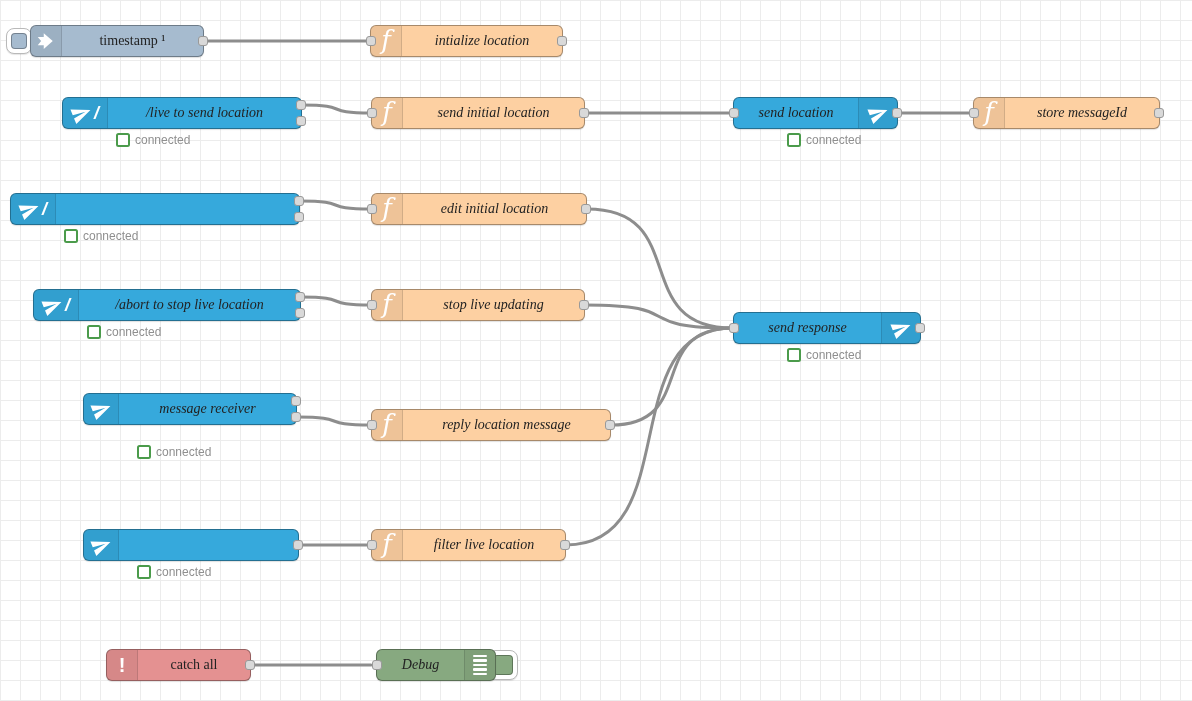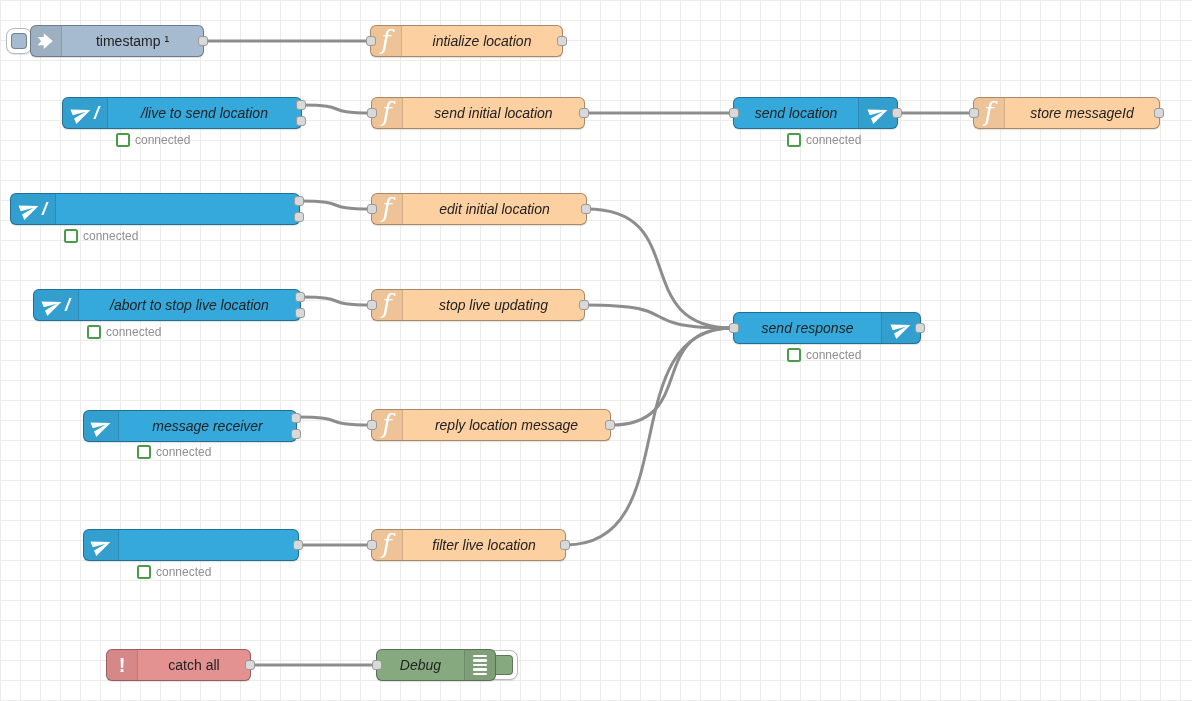--- a/index.html
+++ b/index.html
@@ -16,21 +16,21 @@
   .node{
     position:absolute;height:32px;border:1px solid rgba(0,0,0,.34);
     border-radius:6px;display:flex;align-items:stretch;z-index:2;
     box-shadow:0 1px 1px rgba(0,0,0,.12);box-sizing:border-box;
   }
   .icon-region{display:flex;align-items:center;justify-content:center;
     background:rgba(0,0,0,.06);flex:none;}
   .icon-region.side-left{border-right:1px solid rgba(0,0,0,.12);border-radius:5px 0 0 5px;}
   .icon-region.side-right{border-left:1px solid rgba(0,0,0,.12);border-radius:0 5px 5px 0;}
   .node-label{flex:1;display:flex;align-items:center;justify-content:center;
-    font-size:14px;color:#222;white-space:nowrap;padding:0 6px;overflow:hidden;}
+    font-size:14px;color:#222;white-space:nowrap;padding:0 6px;overflow:hidden;font-family:Liberation Serif, serif;}
   .node-label.italic{font-style:italic;}
   .port{position:absolute;width:10px;height:10px;background:#d9d9d9;
     border:1px solid #999;border-radius:3px;z-index:4;box-sizing:border-box;}
   .status{position:absolute;display:flex;align-items:center;gap:5px;z-index:2;
     font-size:12px;color:#8f8f8f;padding-left:48px;}
   .status-dot{width:10px;height:10px;border:2.5px solid #4b9b4b;border-radius:2.5px;
     background:#fff;box-sizing:content-box;flex:none;}
   .btn-outer{position:absolute;background:#fff;border:1px solid #b9b9b9;border-radius:8px;
     display:flex;align-items:center;justify-content:center;z-index:1;box-sizing:border-box;
     box-shadow:0 1px 1px rgba(0,0,0,.1);}
@@ -178,21 +178,21 @@
           <path d="M2 21L23 12 2 3 2 10 17 12 2 14Z" fill="#fff"></path>
         </svg>
       </div>
       <span class="port" style="left: -5px; top: 10px;"></span>
       <span class="port" style="right: -5px; top: 10px;"></span>
     </div>
     <div class="status" style="left: 739px; top: 348px;">
       <span class="status-dot"></span>
       <span>connected</span>
     </div>
-    <div class="node" style="left: 83px; top: 410px; width: 214px; background: rgb(54, 169, 220);">
+    <div class="node" style="left: 83px; top: 393px; width: 214px; background: rgb(54, 169, 220);">
       <div class="icon-region side-left" style="width: 34px;">
         <svg width="21" height="21" viewBox="0 0 24 24" style="transform:rotate(-22deg)">
           <path d="M2 21L23 12 2 3 2 10 17 12 2 14Z" fill="#fff"></path>
         </svg>
       </div>
       <span class="node-label italic">message receiver</span>
       <span class="port" style="right: -5px; top: 2px;"></span>
       <span class="port" style="right: -5px; top: 18px;"></span>
     </div>
     <div class="status" style="left: 89px; top: 445px;">

